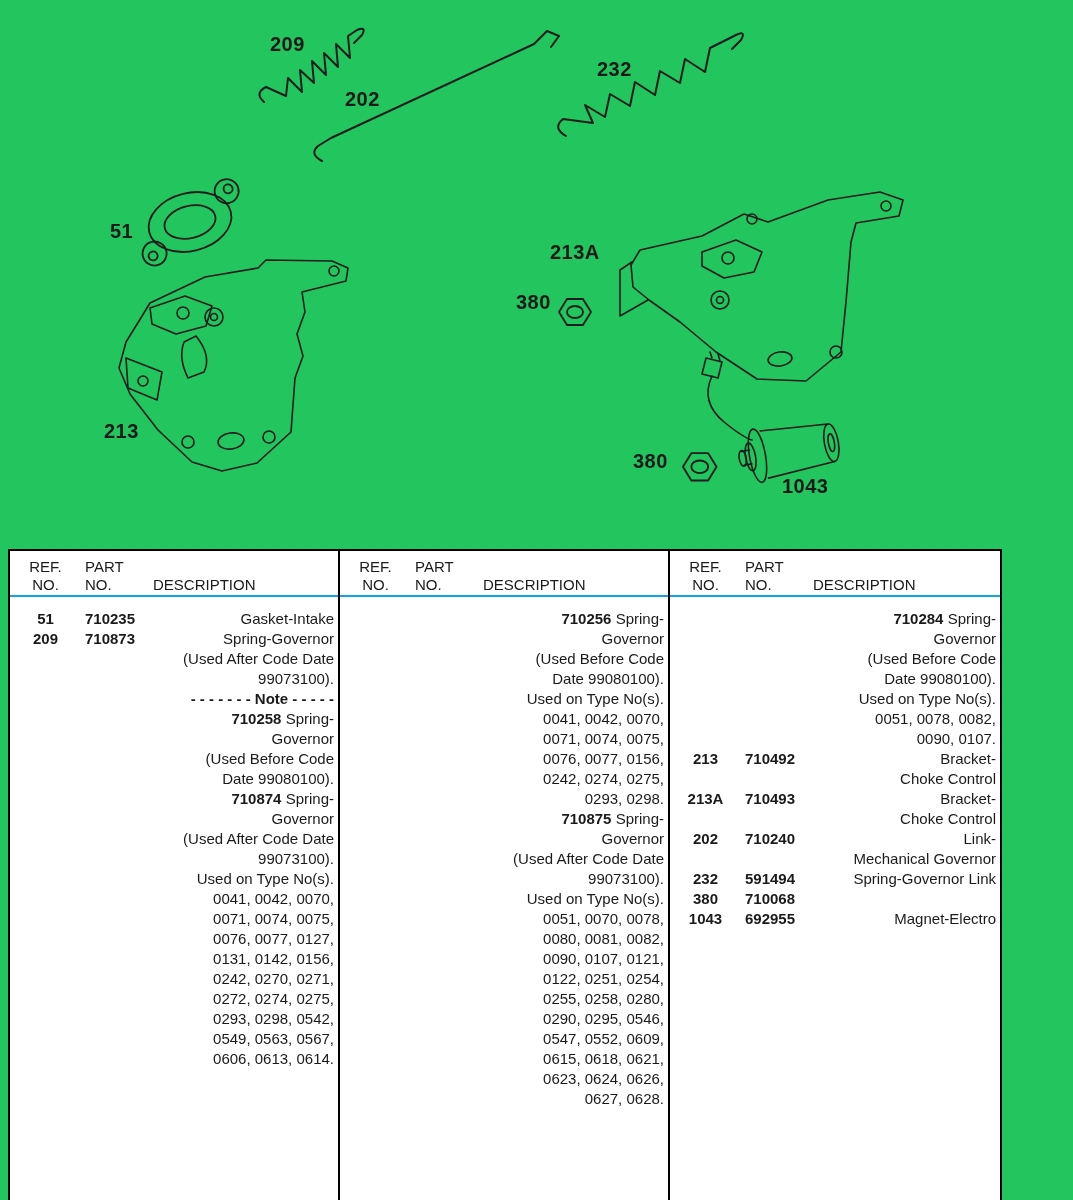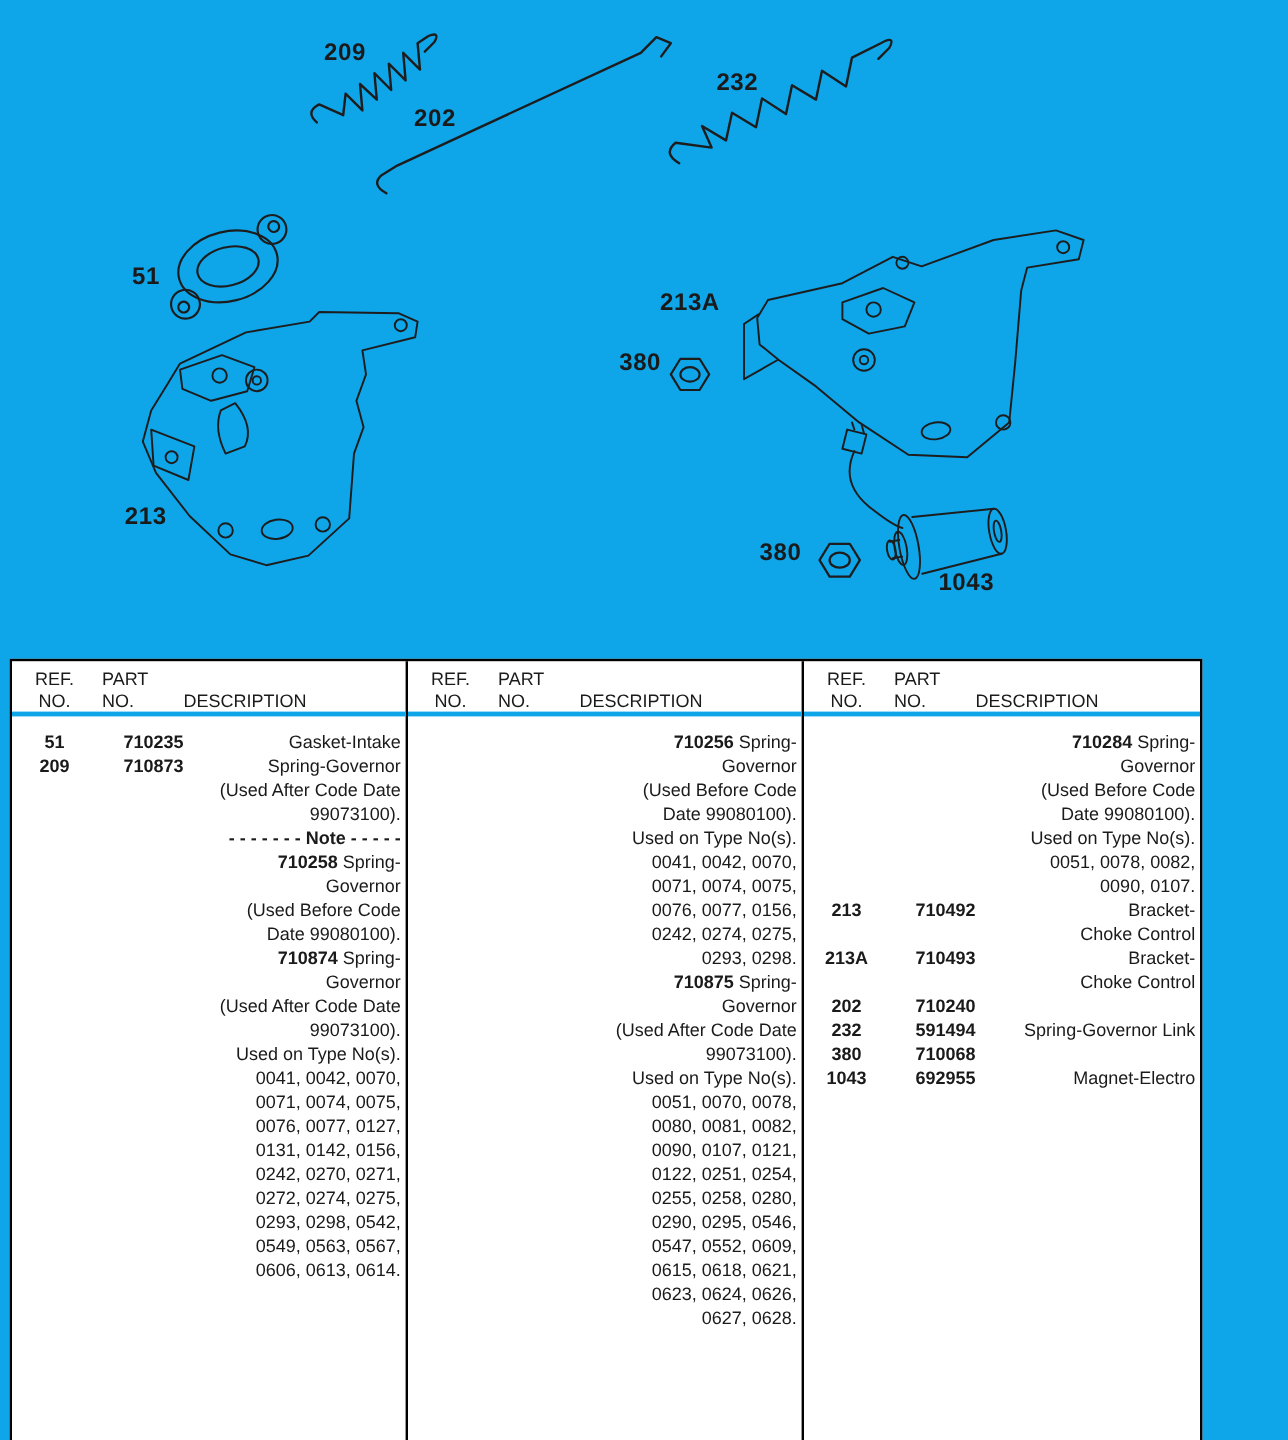--- a/index.html
+++ b/index.html
@@ -1,41 +1,41 @@
 <!DOCTYPE html>
 <html><head>
 <meta charset="utf-8">
 <style>
   html,body{margin:0;padding:0;background:#fff;}
   body{width:1073px;height:1200px;overflow:hidden;font-family:"Liberation Sans",sans-serif;color:#1a1a1a;}
-  .page{position:relative;width:1073px;height:1200px;background:#0ea5e9;}
+  .page{position:relative;width:1073px;height:1200px;background:#22c55e;}
   
   .diagram{position:absolute;left:0;top:0;width:1073px;height:548px;}
   .diagram svg{position:absolute;left:0;top:0;}
   .part-label{position:absolute;font-weight:bold;font-size:20px;letter-spacing:.5px;white-space:nowrap;}
   
   .parts-table{
     position:absolute;left:8px;top:549px;width:994px;height:670px;
     border:2px solid #000;box-sizing:border-box;
     display:grid;grid-template-columns:1fr 1fr 1fr;background:#fff;
   }
   .tcol{border-right:2px solid #000;display:flex;flex-direction:column;min-width:0;}
   .tcol:last-child{border-right:none;}
   .col-header{
     display:grid;grid-template-columns:55px 80px 1fr;
-    padding:7px 6px 4px 8px;border-bottom:4px solid #0ea5e9;
+    padding:7px 6px 4px 8px;border-bottom:2px solid #0ea5e9;
     height:46px;box-sizing:border-box;font-size:15px;line-height:18px;
   }
   .h-ref{text-align:center;}
   .h-part{padding-left:12px;}
   .h-desc{display:flex;align-items:flex-end;justify-content:flex-start;}
   .col-body{padding:12px 4px 0 8px;font-size:15px;line-height:20px;}
   .block{display:grid;grid-template-columns:55px 80px 1fr;}
   .cell-ref{font-weight:bold;text-align:center;}
-  .cell-part{font-weight:bold;padding-left:12px;text-align:right;}
+  .cell-part{font-weight:bold;padding-left:12px;}
   .cell-desc{min-width:0;text-align:right;}
   .desc-line{white-space:nowrap;}
   .b{font-weight:bold;margin-top:48px;}
 </style>
 </head>
 <body>
 
 <div class="page">
 
   <div class="diagram">
@@ -273,20 +273,24 @@
             <div class="cell-ref">213A</div>
             <div class="cell-part">710493</div>
             <div class="cell-desc">
               <div class="desc-line">Bracket-</div>
               <div class="desc-line">Choke Control</div>
             </div>
           </div>
           <div class="block">
             <div class="cell-ref">202</div>
             <div class="cell-part">710240</div>
+            <div class="cell-desc">
+              <div class="desc-line">Link-</div>
+              <div class="desc-line">Mechanical Governor</div>
+            </div>
           </div>
           <div class="block">
             <div class="cell-ref">232</div>
             <div class="cell-part">591494</div>
             <div class="cell-desc">
               <div class="desc-line">Spring-Governor Link</div>
             </div>
           </div>
           <div class="block">
             <div class="cell-ref">380</div>

